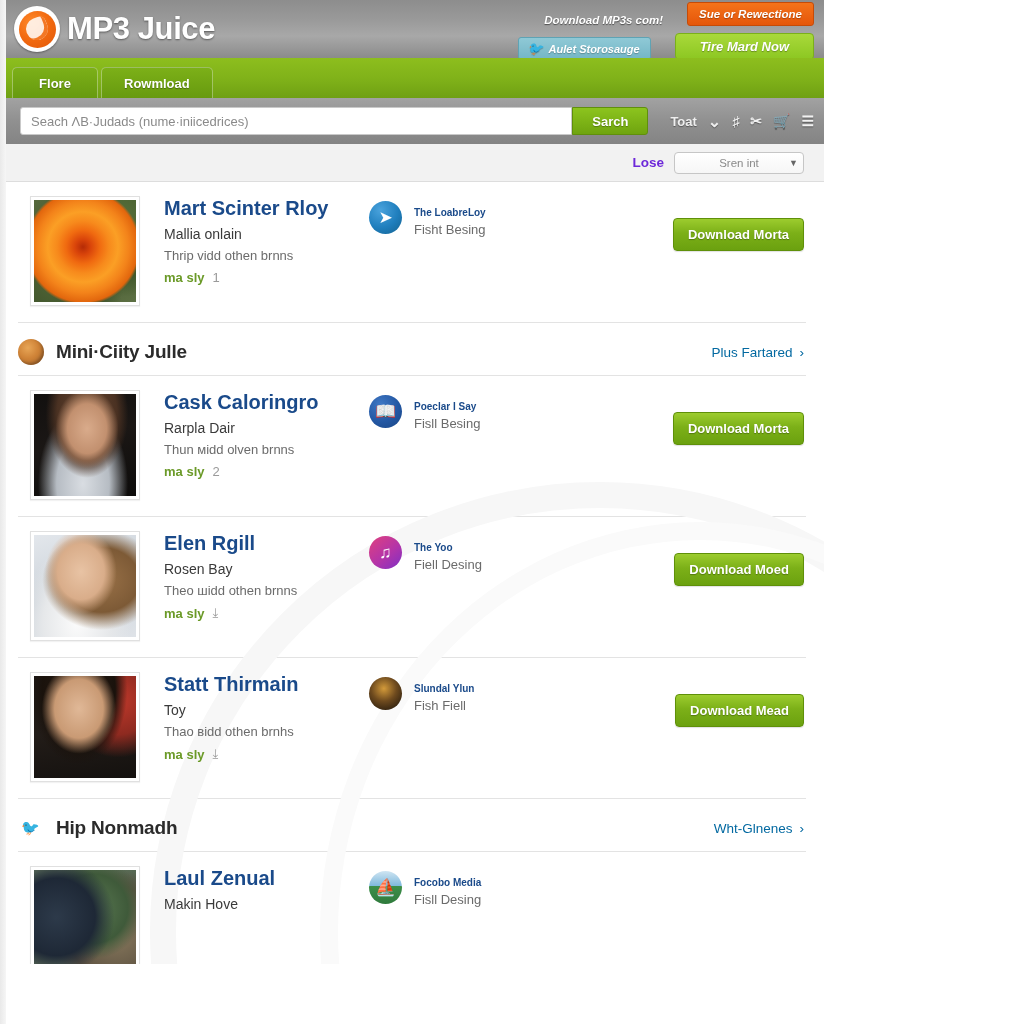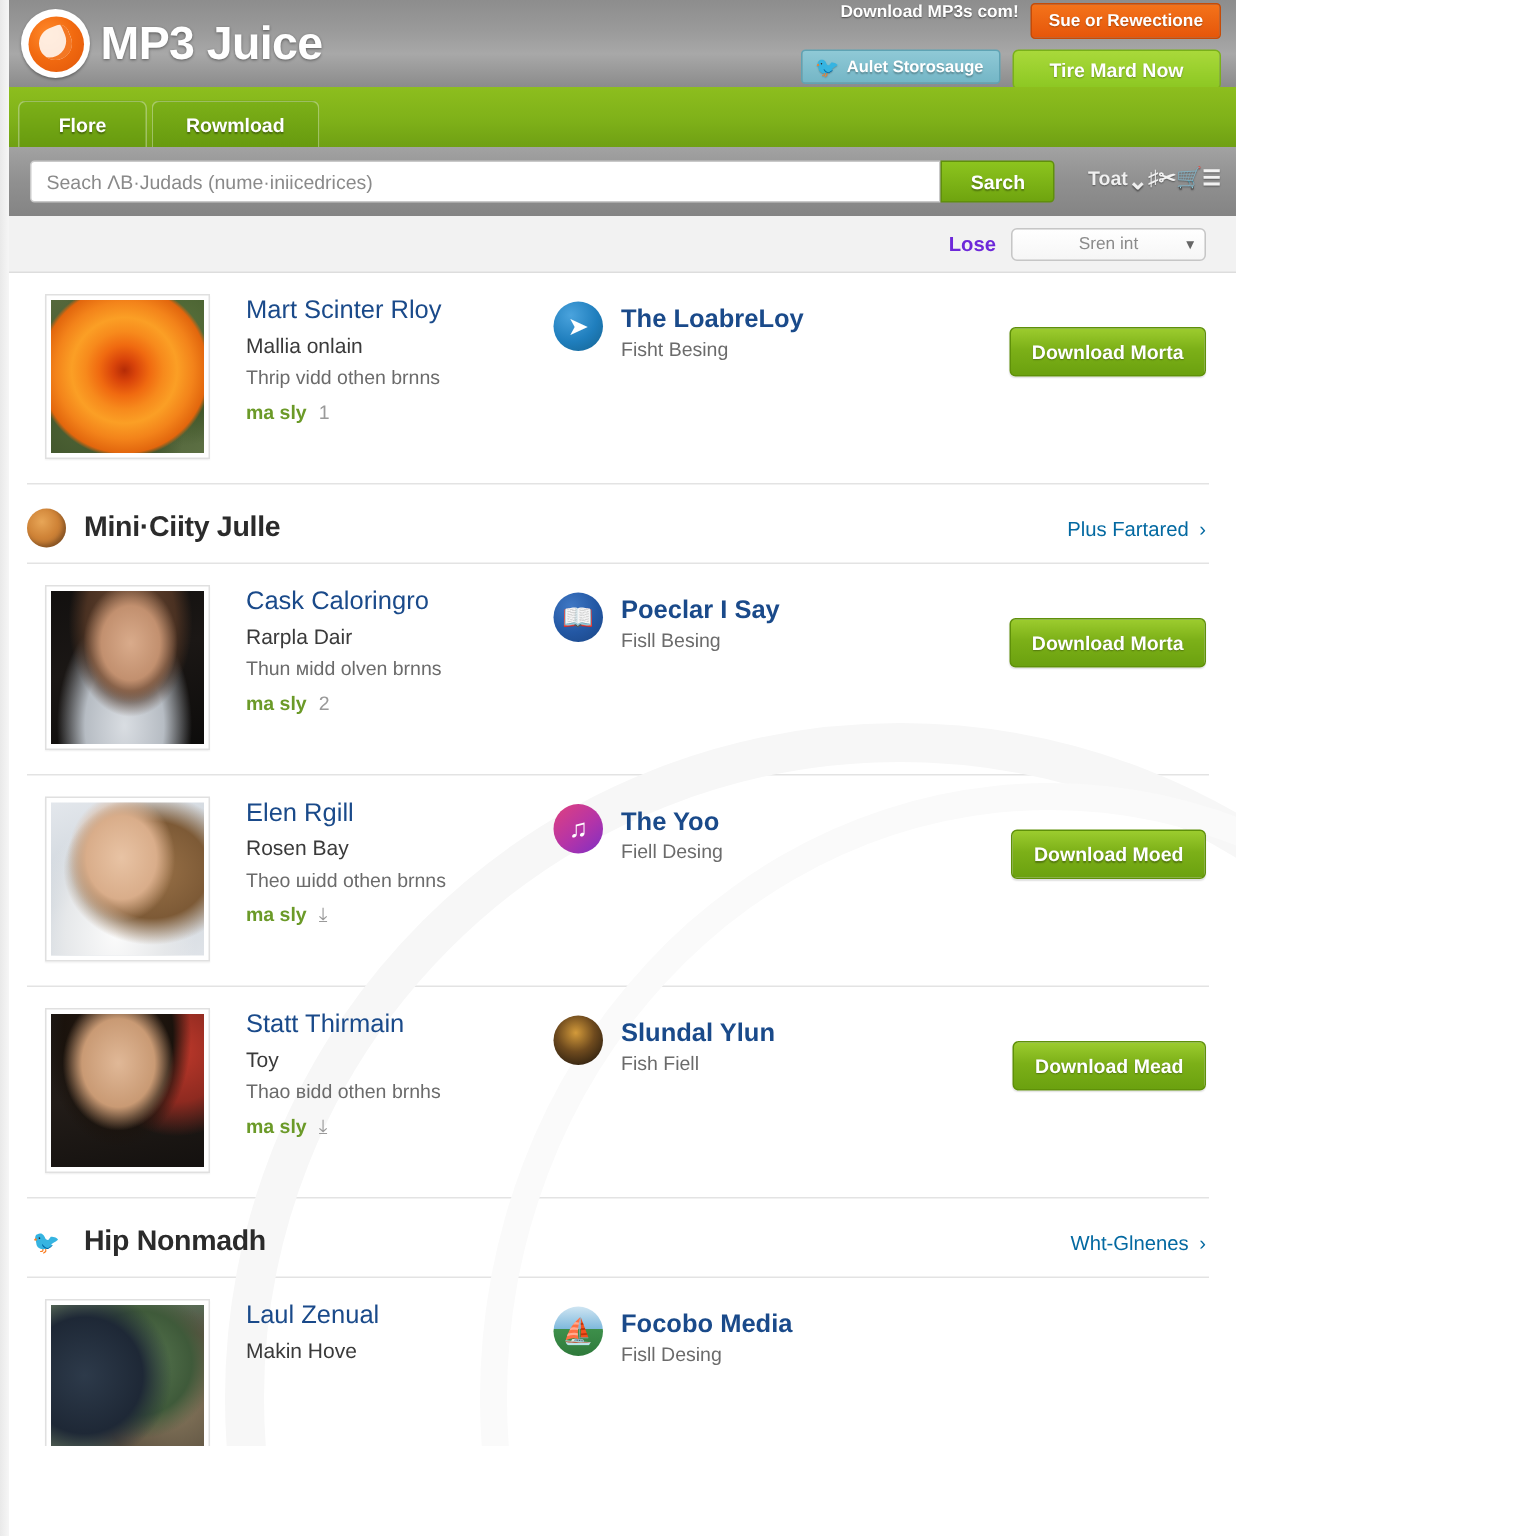--- a/index.html
+++ b/index.html
@@ -67,21 +67,21 @@
 
   .header-right {
     position: absolute;
     right: 10px;
     top: 2px;
     display: flex;
     flex-direction: column;
     align-items: flex-end;
     gap: 7px;
   }
-  .hr-row { display: flex; align-items: flex-start; gap: 8px; }
+  .hr-row { display: flex; align-items: flex-end; gap: 24px; font-style: italic; }
 
   .hr-label {
     color: #ffffff;
     font-size: 11.5px;
     font-weight: bold;
     text-shadow: 0 1px 1px rgba(0,0,0,.5);
     filter: blur(.2px);
   }
 
   .btn-orange {
@@ -186,21 +186,21 @@
     font-size: 13px;
     font-weight: bold;
     padding: 0 19px;
     border-radius: 0 3px 3px 0;
     text-shadow: 0 1px 1px rgba(0,0,0,.3);
     cursor: pointer;
     font-family: "Liberation Sans", sans-serif;
   }
 
   .toolbar-extra {
-    display: flex; 
+    display: flex; align-items: center; gap: 11px;
     margin-left: 22px;
     color: #efefef;
     font-size: 13px;
     font-weight: bold;
     text-shadow: 0 1px 1px rgba(0,0,0,.4);
   }
   .tb-ico { color: #f2f2f2; font-size: 14px; line-height: 1; }
   .tb-chev { font-size: 16px; font-weight: bold; }
 
   
@@ -328,22 +328,22 @@
       linear-gradient(160deg, #6b7f63 0%, #4a5a49 45%, #7c8a72 100%);
   }
 
   .row-main {
     margin-left: 24px;
     width: 195px;
     flex: none;
   }
   .r-title {
     color: #1a4a8a;
-    font-size: 17px;
-    font-weight: normal;
+    font-size: 20px;
+    font-weight: bold;
     line-height: 1.25;
     margin-bottom: 4px;
   }
   .r-sub {
     color: #3a3a3a;
     font-size: 14px;
     line-height: 1.35;
     margin-bottom: 3px;
   }
   .r-desc {
@@ -376,21 +376,21 @@
     font-size: 17px;
     overflow: hidden;
   }
   .ci-blue   { background: radial-gradient(circle at 35% 28%, #4aa3dd 0%, #1f7ebd 55%, #15628f 100%); }
   .ci-navy   { background: radial-gradient(circle at 35% 28%, #3f78c4 0%, #2357a3 55%, #1a4584 100%); }
   .ci-pink   { background: linear-gradient(140deg, #e0417e 0%, #b434a8 55%, #7e2fc4 100%); }
   .ci-dark   { background: radial-gradient(circle at 45% 35%, #d39a3a 0%, #6e4a1e 45%, #140f0a 100%); }
   .ci-boat   { background: linear-gradient(180deg, #cfe5f2 0%, #7fb9dd 45%, #3d8f4a 46%, #2f7a3c 100%); }
 
   .chan-txt { padding-top: 1px; }
-  .chan-name { color: #1a4a8a; font-size: 17px; font-weight: bold; line-height: 1.3; }
+  .chan-name { color: #1a4a8a; font-size: 10px; font-weight: bold; line-height: 1.3; }
   .chan-sub  { color: #6b6b6b; font-size: 13px; line-height: 1.4; margin-top: 2px; }
 
   .row-action { margin-left: auto; padding-top: 22px; }
   .dl-btn {
     background: linear-gradient(180deg, #9ccc2e 0%, #7cb018 45%, #6ba10f 100%);
     border: 1px solid #5f9009;
     border-radius: 4px;
     color: #ffffff;
     font-size: 13px;
     font-weight: bold;

